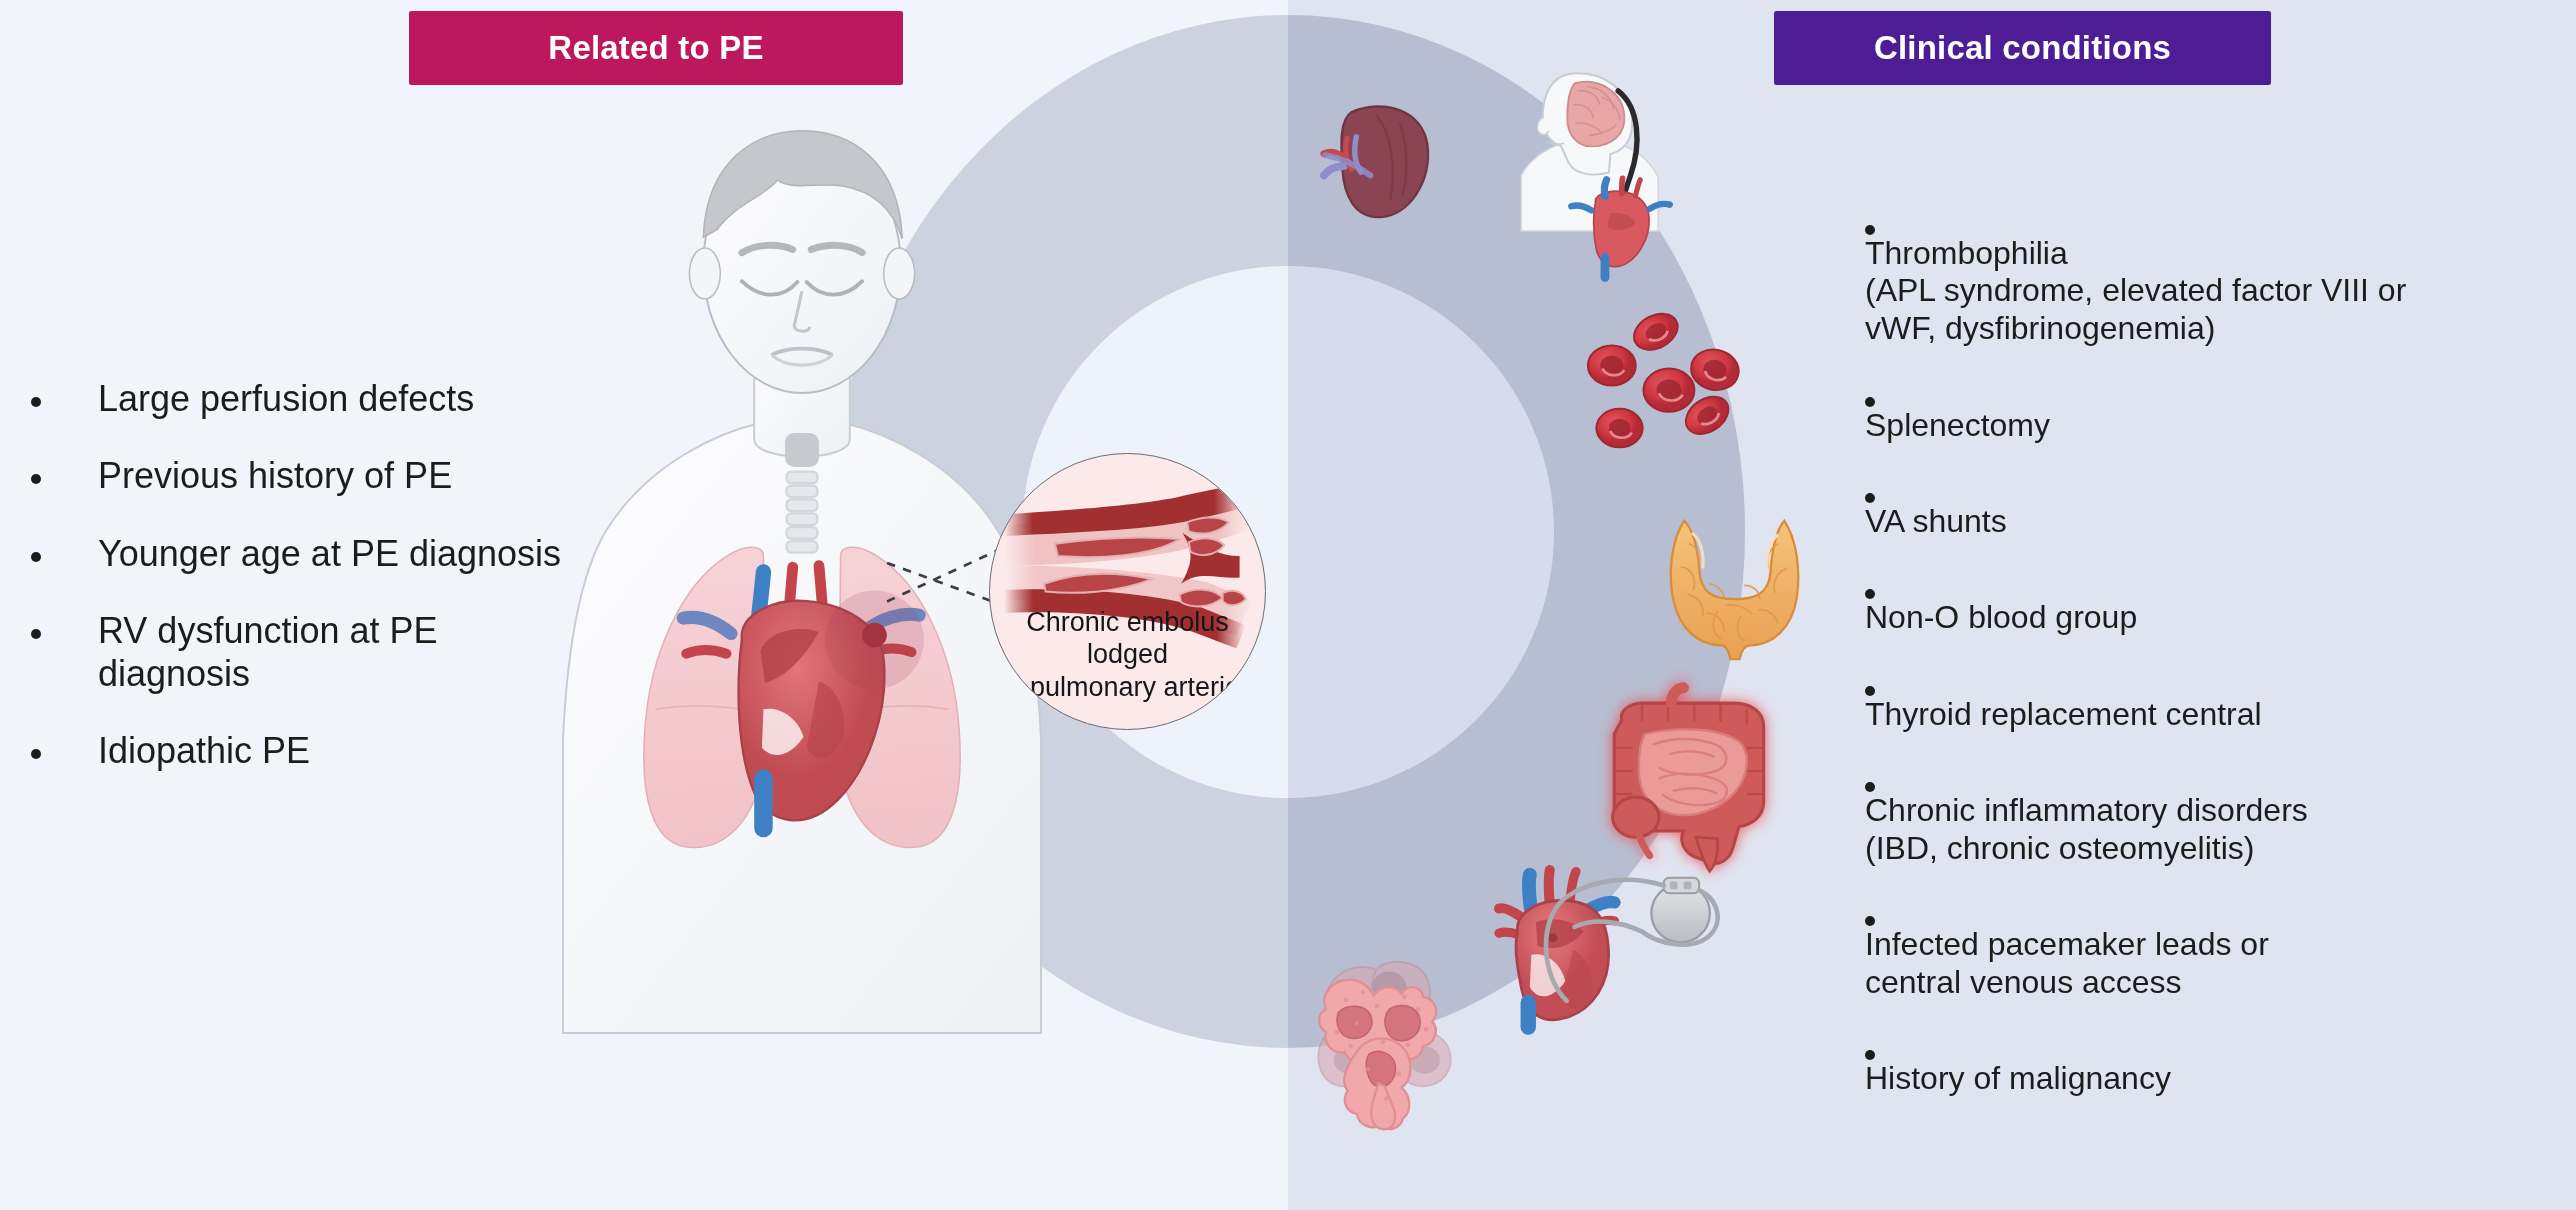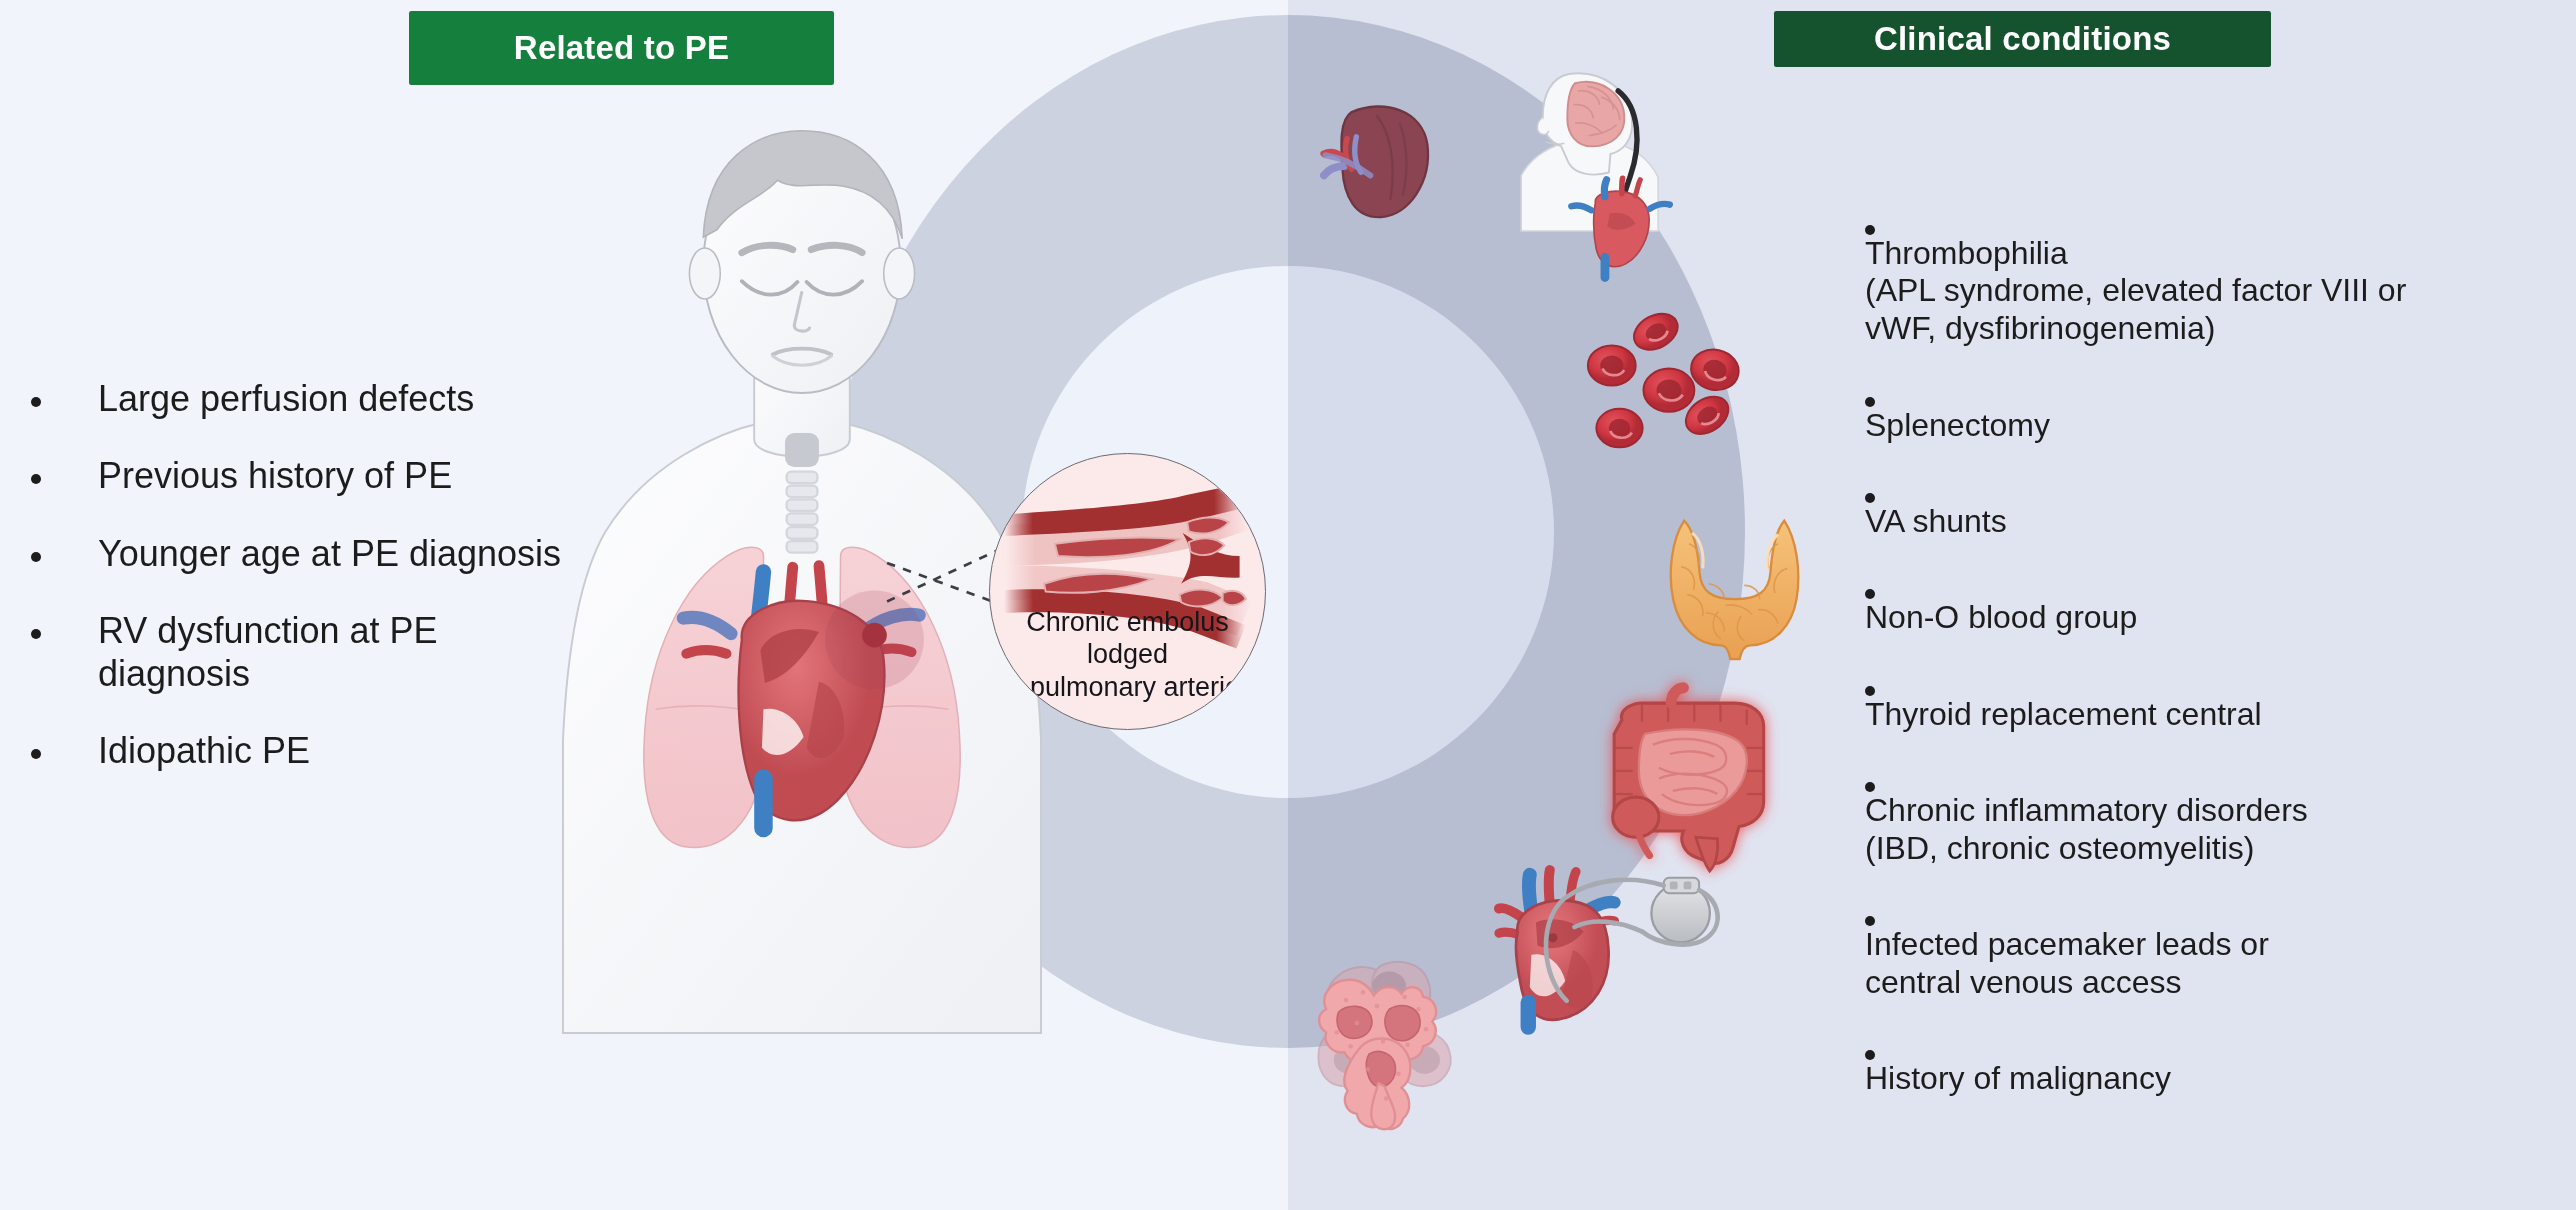--- a/index.html
+++ b/index.html
@@ -28,22 +28,22 @@
   }
   .hole-half { position:absolute; top:0; height:100%; width:50%; }
   .hole-half.l { left:0;  background:#eef2fa; }
   .hole-half.r { left:50%; background:#d7dcec; }
 
   
   .chip {
     position:absolute; display:flex; align-items:center; justify-content:center;
     color:#ffffff; font-weight:bold; letter-spacing:0.2px; border-radius:2.3px;
   }
-  .chip-left  { left:409px;  top:10.8px; width:425px; height:74px; background:#15803d; font-size:33px; }
-  .chip-right { left:1774px; top:10.8px; width:497px; height:56px; background:#14532d; font-size:33px; }
+  .chip-left  { left:409px;  top:10.8px; width:494px; height:74px; background:#be185d; font-size:33px; }
+  .chip-right { left:1774px; top:10.8px; width:497px; height:74px; background:#4c1d95; font-size:33px; }
 
   
   .list { position:absolute; }
   .list-left  { left:31px;  top:378px; width:586px; }
   .list-right { left:1865px; top:208px; width:694px; }
   .bullet { display:flex; align-items:flex-start; color:#1c1c1c; }
   .list-left  .bullet { font-size:36px; line-height:1.18; margin-bottom:35px;gap:32px; }
   .list-right .bullet { font-size:32px; line-height:1.18; margin-bottom:32px;flex-direction:column; }
   .dot { flex:0 0 auto; width:10px; height:10px; border-radius:50%; background:#1c1c1c;
          margin-right:25px; margin-top:.52em; }

